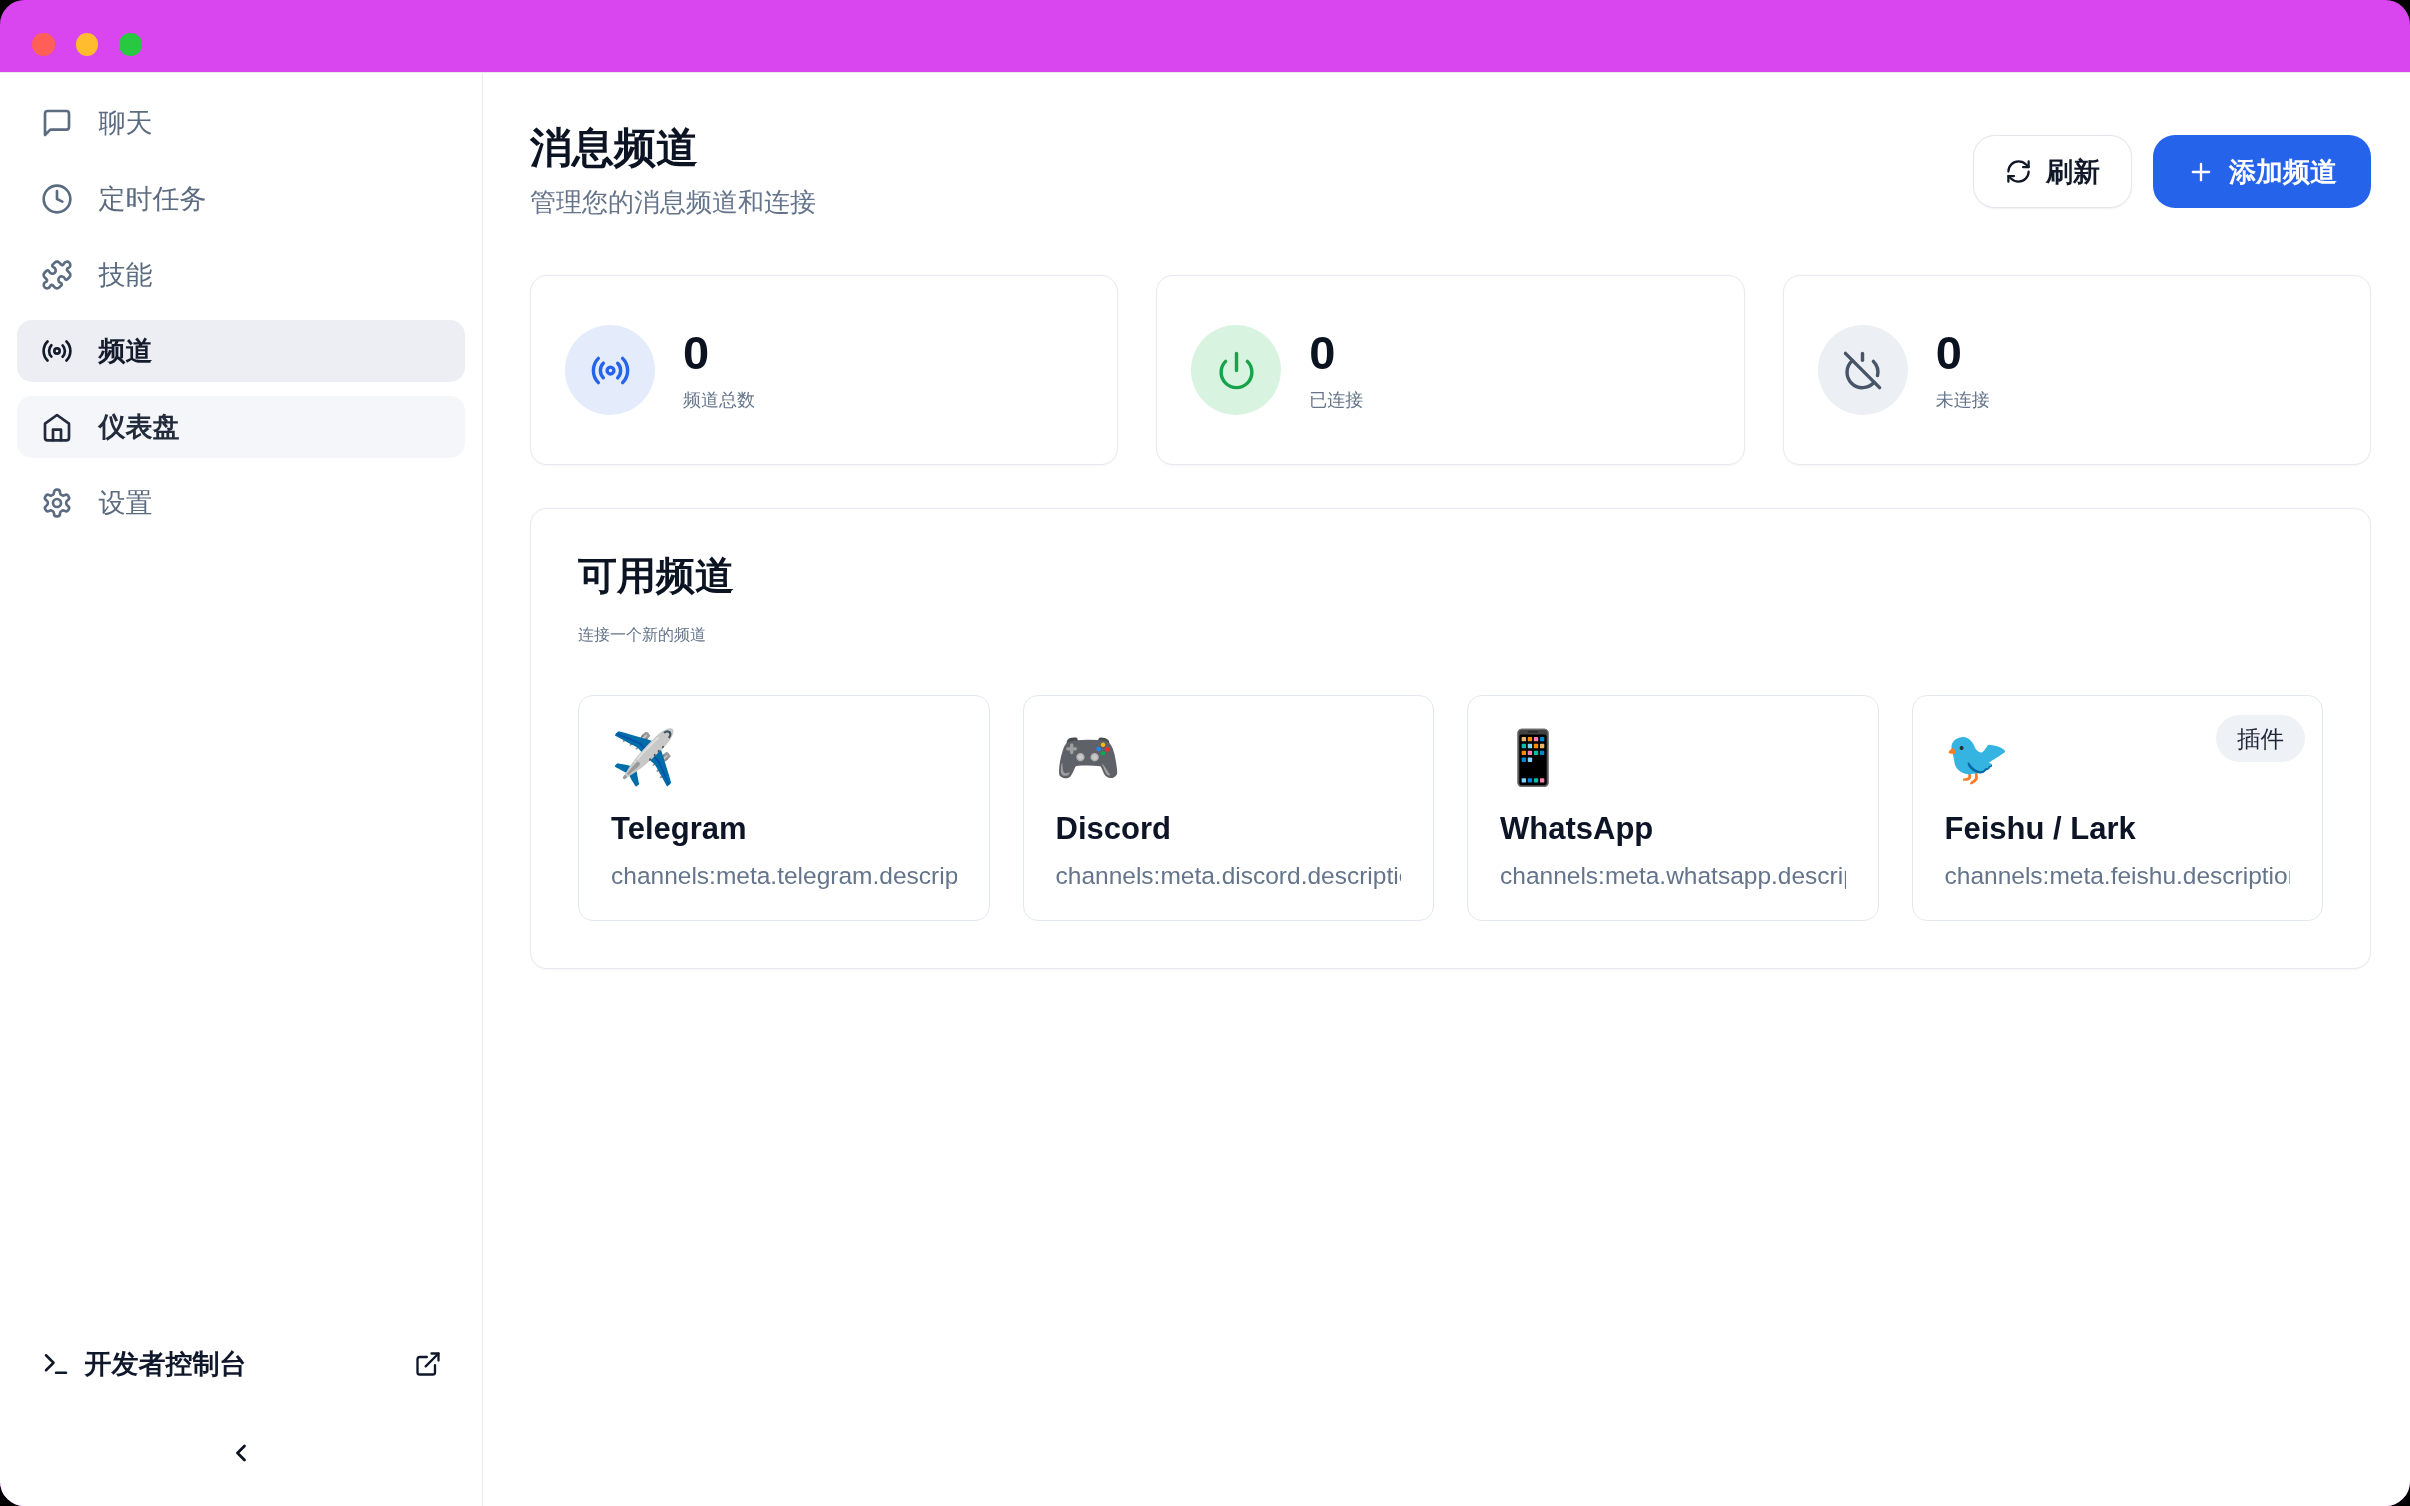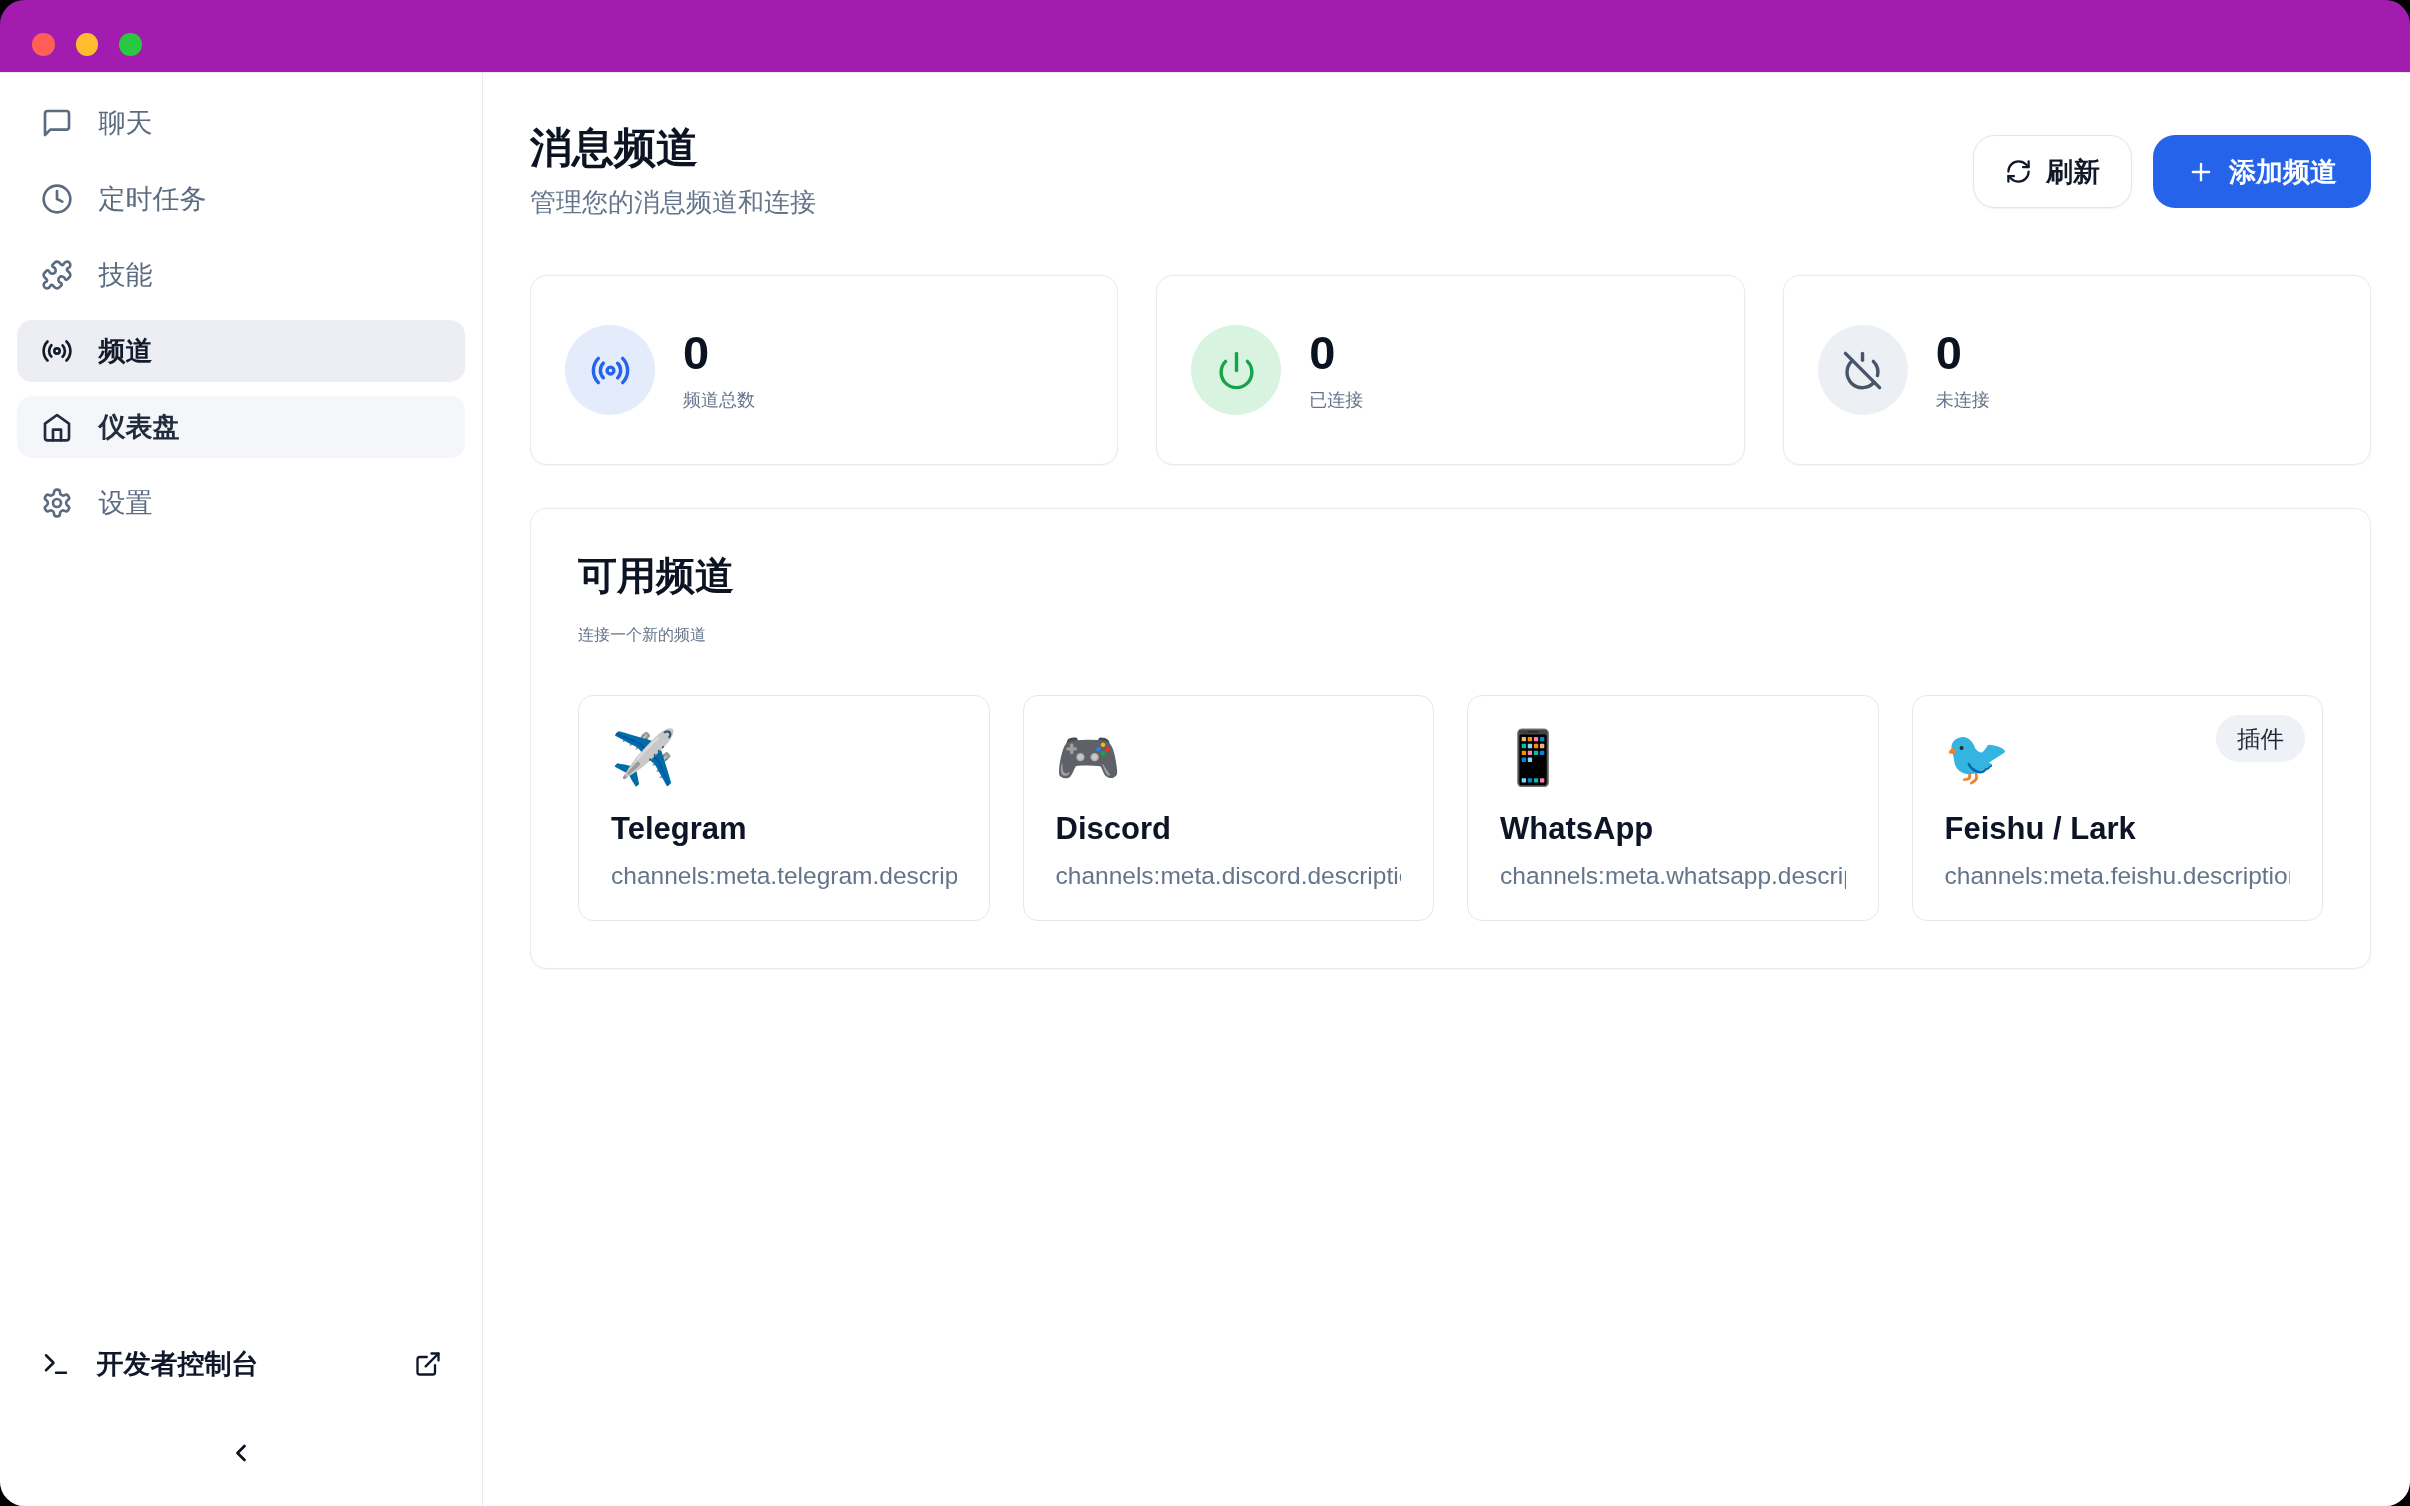--- a/index.html
+++ b/index.html
@@ -1,32 +1,32 @@
 <!DOCTYPE html>
 <html style="font-size:15px"><head>
 <meta charset="utf-8">
 <style>
   html,body{margin:0;padding:0;width:2411px;height:1507px;background:#000;font-family:"Liberation Sans","DejaVu Sans",sans-serif;-webkit-font-smoothing:antialiased;}
   *{box-sizing:border-box;}
-  .window{position:absolute;inset:0;background:#a21caf;border-radius:24.5px;overflow:hidden;display:flex;flex-direction:column;}
+  .window{position:absolute;inset:0;background:#d946ef;border-radius:24.5px;overflow:hidden;display:flex;flex-direction:column;}
   
   .titlebar{height:73px;flex:0 0 73px;border-bottom:0.9px solid #e8eaef;position:relative;}
   .tl-group{position:absolute;left:32px;top:33px;display:flex;gap:21px;}
   .tl{width:22.6px;height:22.6px;border-radius:50%;}
   .tl-red{background:#ff5f57;}
   .tl-yellow{background:#febc2e;}
   .tl-green{background:#28c840;}
   
   .app-row{flex:1;display:flex;min-height:0;}
   .sidebar{width:483px;flex:0 0 483px;border-right:0.9px solid #e8eaef;display:flex;flex-direction:column;padding:19px 17px 24.5px;background:#fff;}
   .nav-item{height:62px;border-radius:15px;display:flex;align-items:center;padding:0 19px 0 23.5px;gap:26px;margin-bottom:14px;color:#5b6b80;font-size:27px;font-weight:500;cursor:pointer;}
   .nav-item svg{flex:0 0 auto;}
   .nav-item.active{background:#eceef3;color:#141c2c;font-weight:600;}
   .nav-item.soft{background:#f4f6f9;color:#222c3d;font-weight:600;}
-  .dev-row{margin-top:auto;display:flex;align-items:center;gap:26px;padding:0 22.6px 0 23.5px;height:45px;color:#0f172a;font-size:27px;font-weight:600;cursor:pointer;margin-bottom:40px;}
+  .dev-row{margin-top:auto;display:flex;align-items:center;gap:14px;padding:0 22.6px 0 23.5px;height:45px;color:#0f172a;font-size:27px;font-weight:600;cursor:pointer;margin-bottom:40px;}
   .dev-row .ext{margin-left:auto;}
   .collapse-btn{align-self:center;width:53px;height:53px;display:flex;align-items:center;justify-content:center;cursor:pointer;border-radius:9.4px;margin-bottom:1.9px;color:#0b1220;}
   
   .main{flex:1;padding:52px 39px 0 47px;overflow:hidden;background:#fff;}
   .page-header{display:flex;justify-content:space-between;align-items:flex-start;}
   .page-title{font-size:42px;font-weight:700;color:#0c1322;line-height:1.08;margin:0;}
   .page-sub{margin-top:15px;font-size:26px;color:#65748b;}
   .actions{display:flex;gap:21px;margin-top:10.4px;}
   .btn{height:73px;border-radius:22px;display:inline-flex;align-items:center;font-size:27px;font-weight:600;gap:14px;cursor:pointer;white-space:nowrap;}
   .btn-ghost{padding:0 31px;background:#fff;border:0.9px solid #e3e7ec;color:#101828;box-shadow:0 0.9px 1.9px rgba(16,24,40,.06);}

